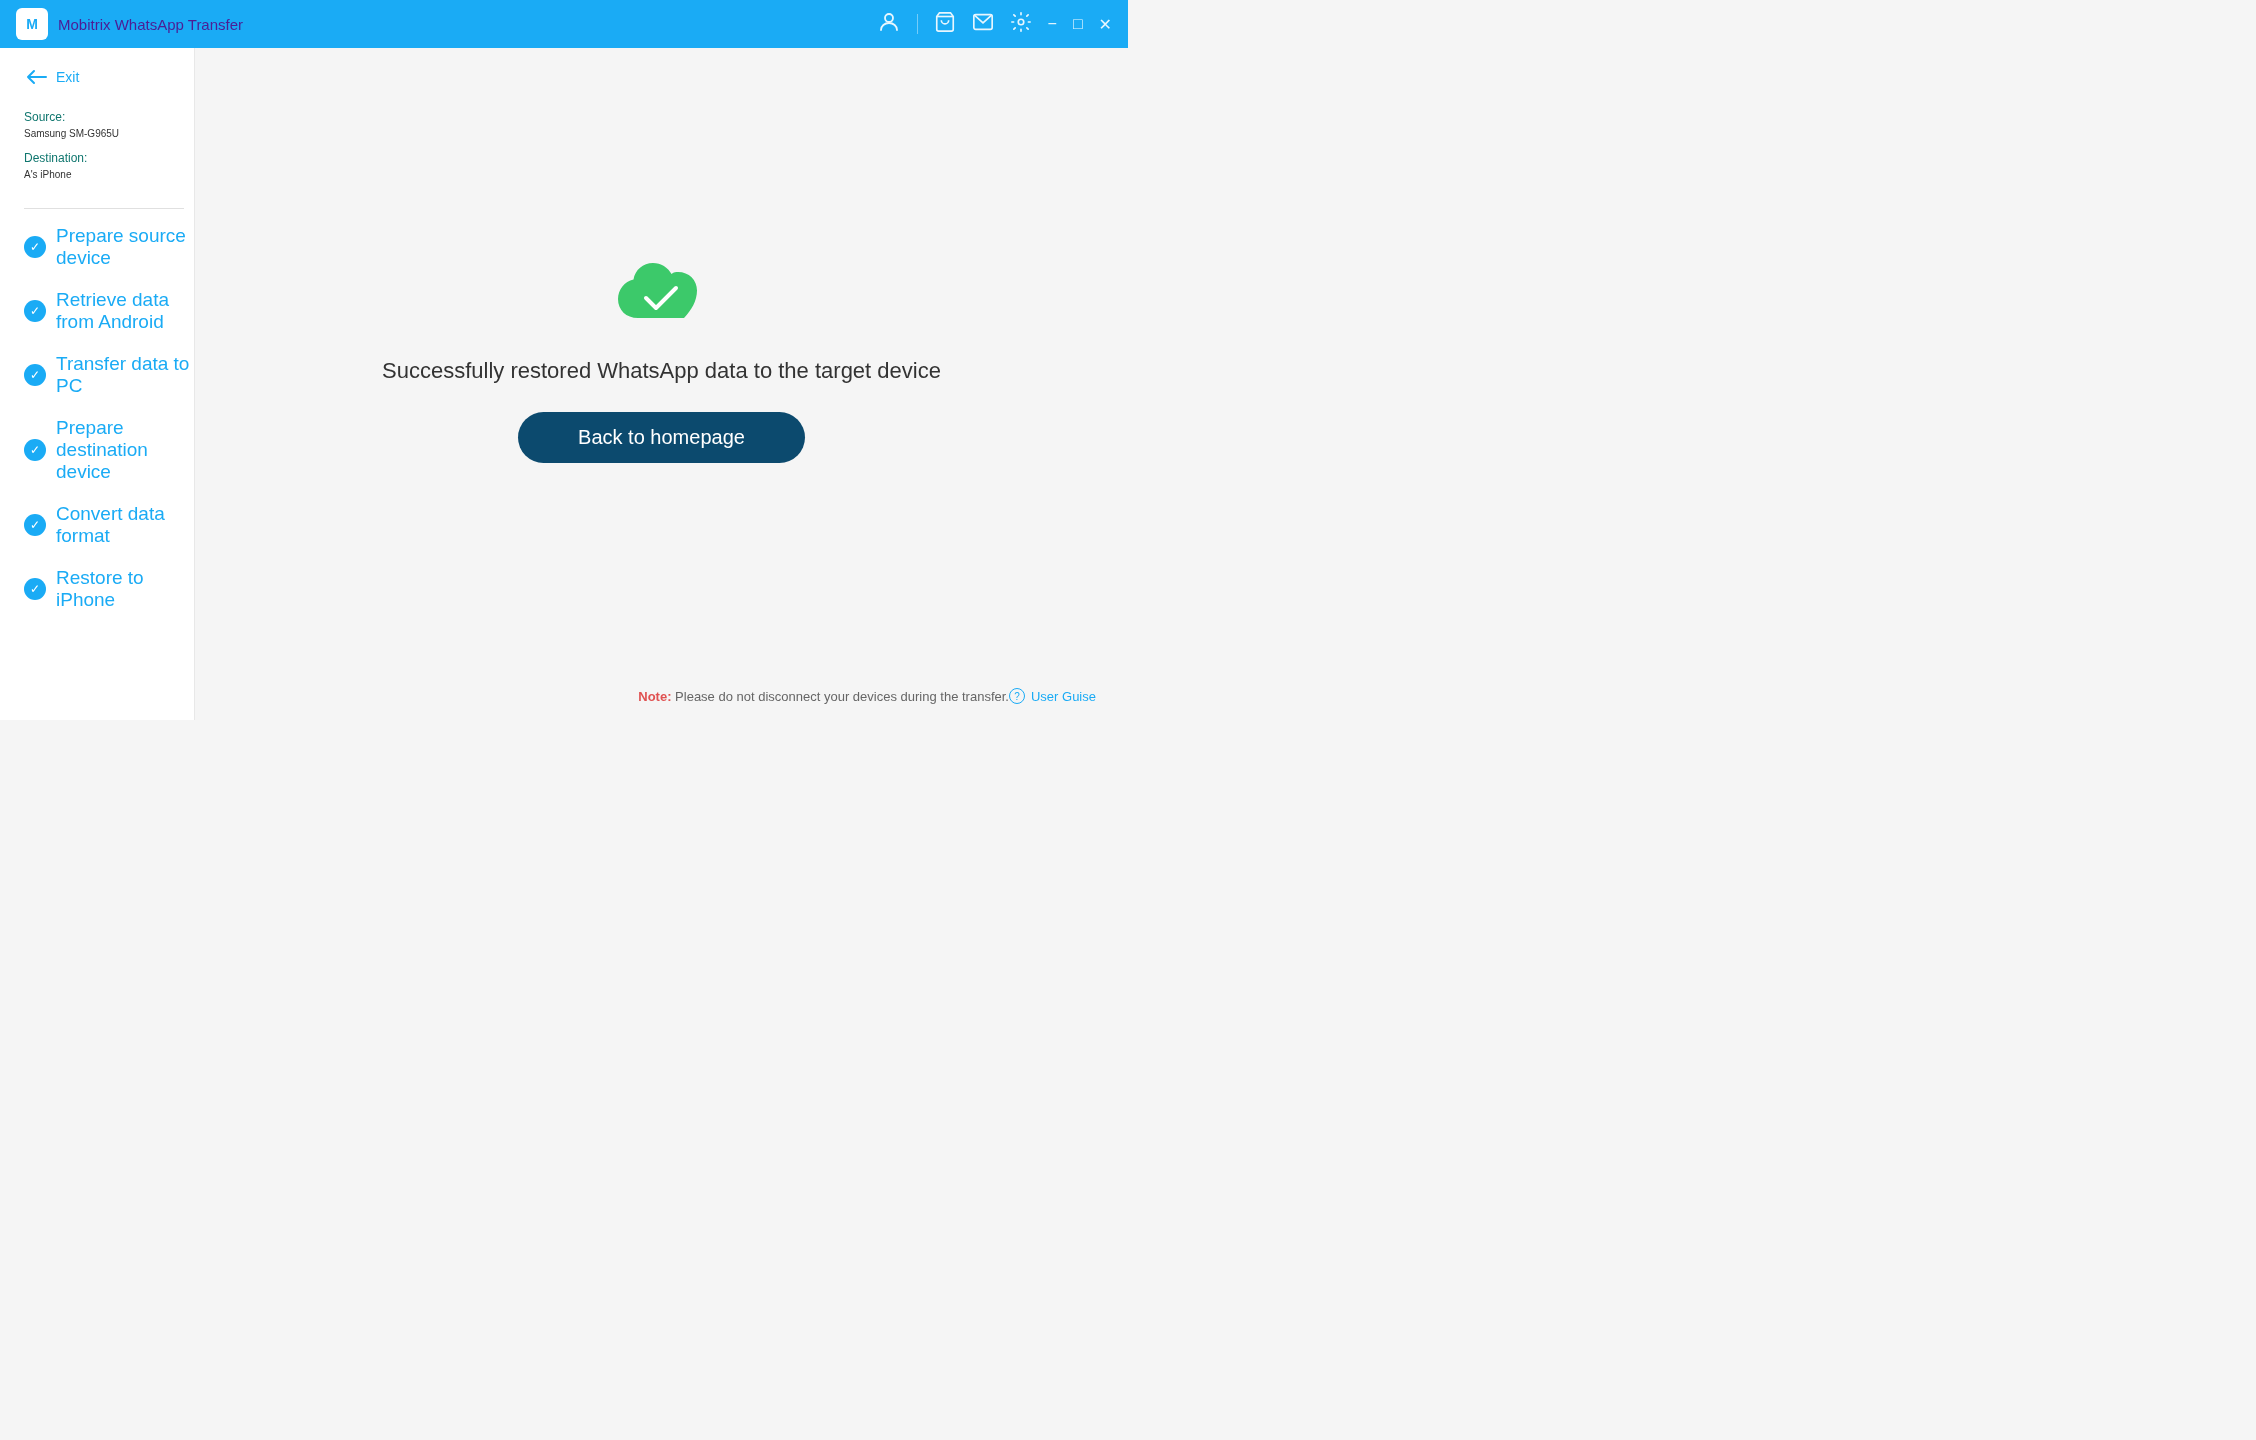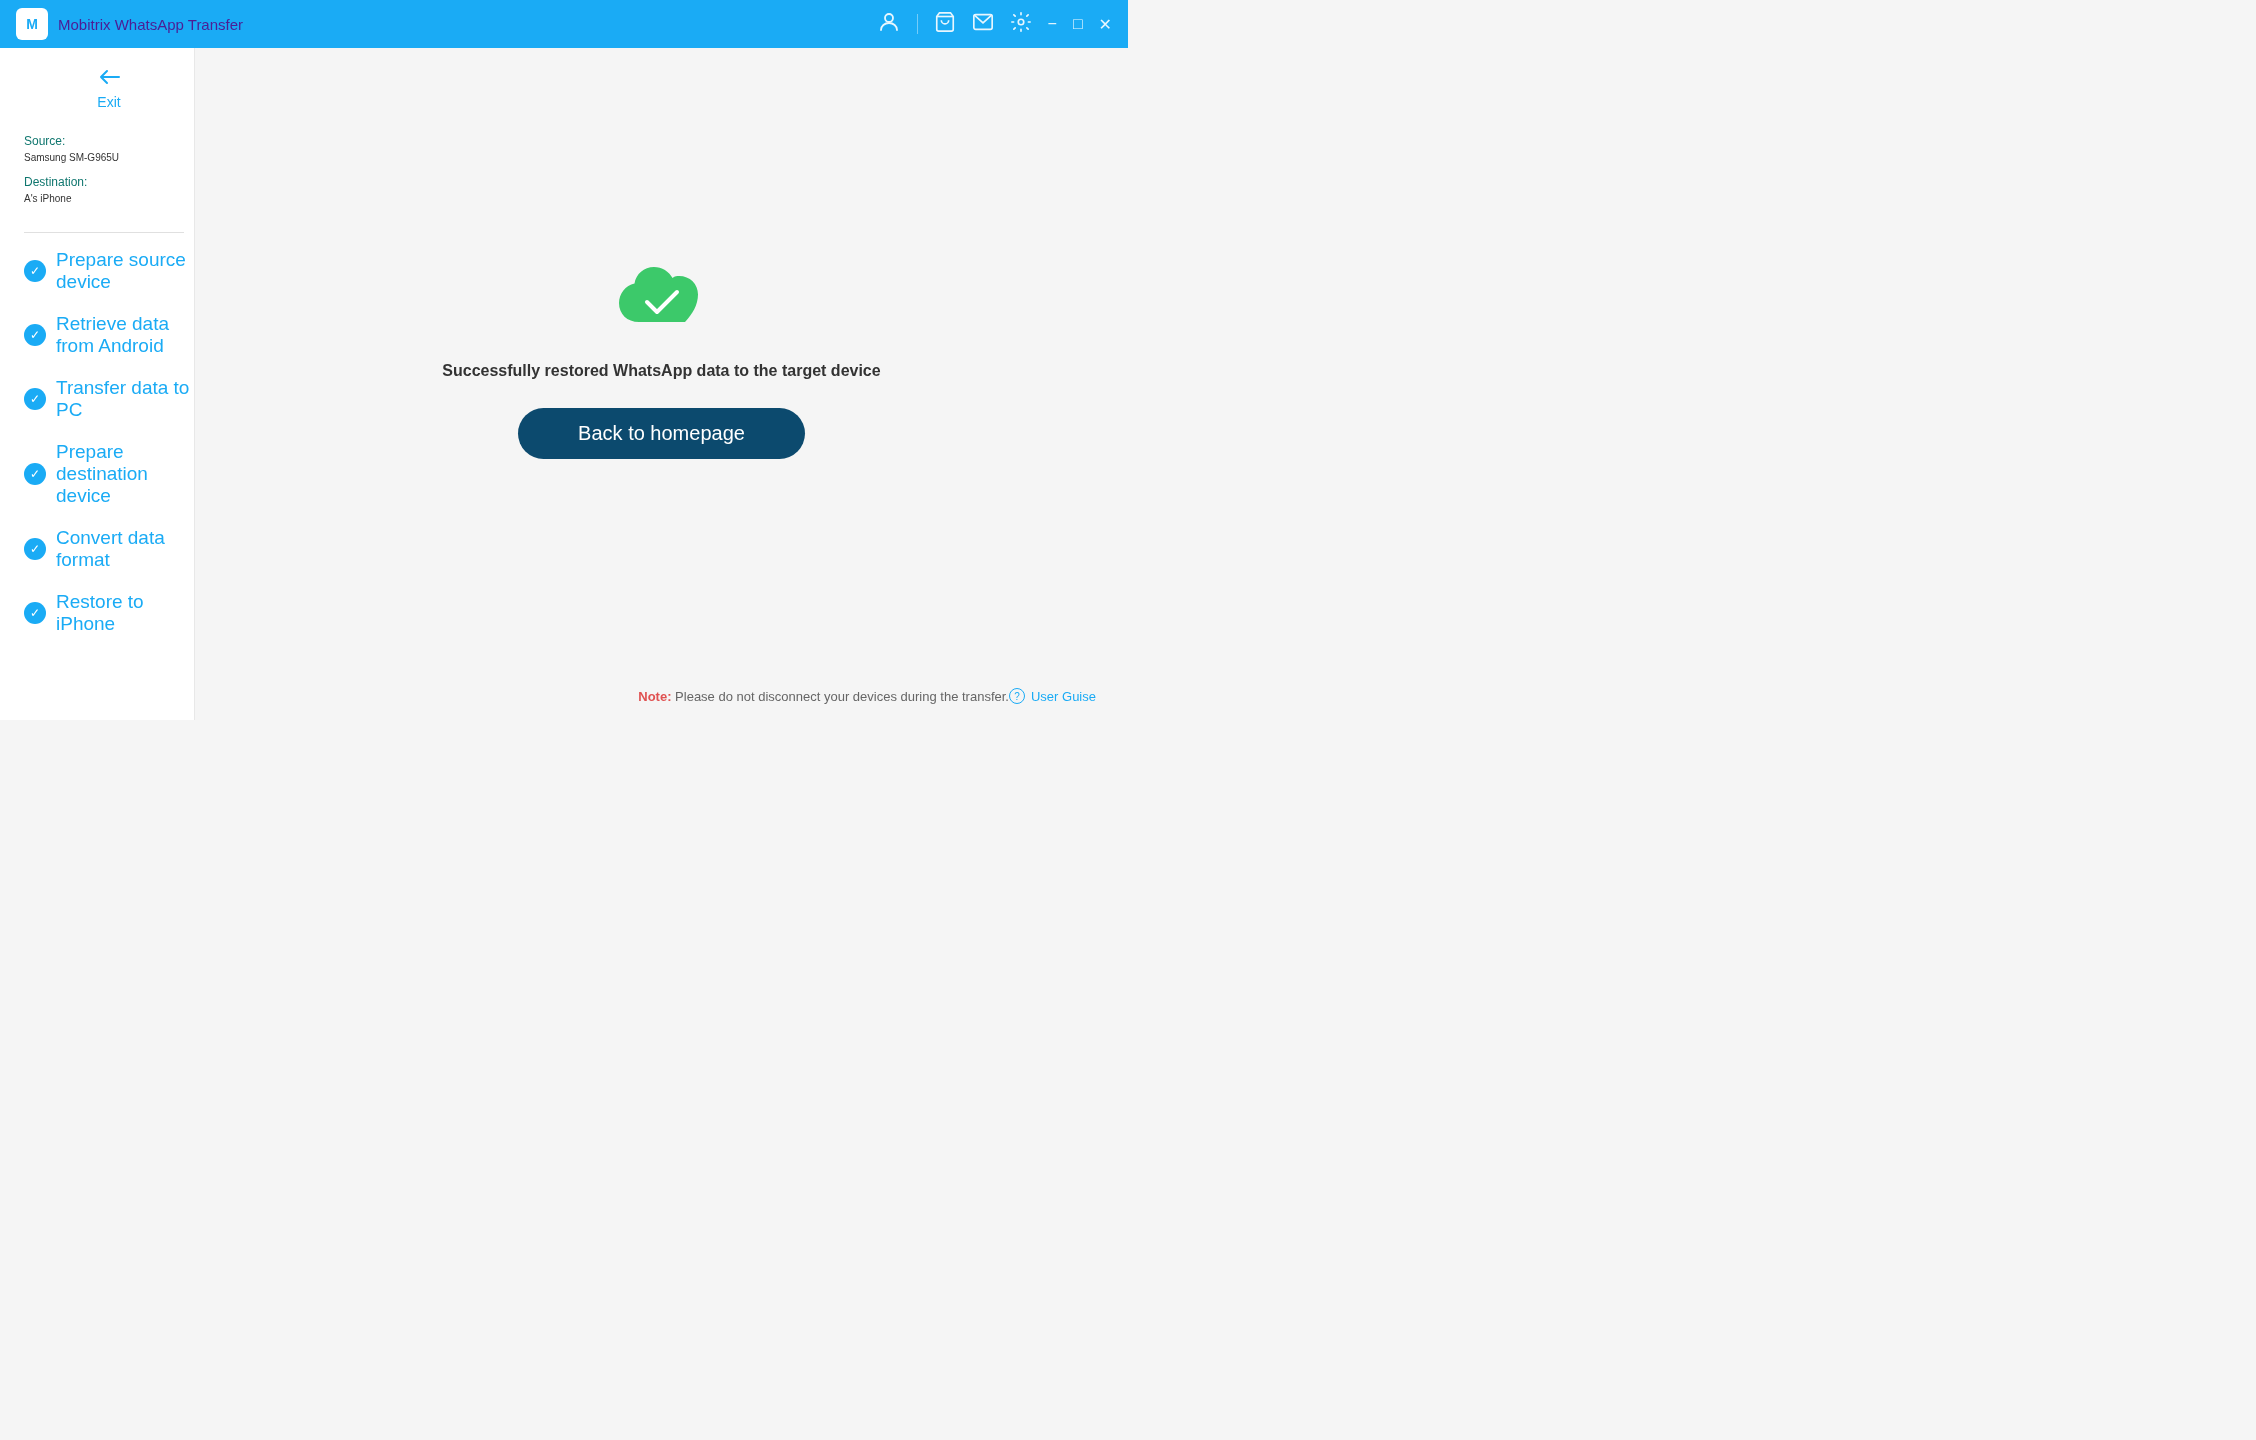--- a/index.html
+++ b/index.html
@@ -80,21 +80,20 @@
       flex-direction: column;
     }
     .exit-btn {
       display: flex;
       align-items: center;
       gap: 8px;
       color: #1aabf5;
       font-size: 14px;
       cursor: pointer;
       margin-bottom: 24px;
-      flex-direction: column;
     }
     .exit-arrow {
       width: 24px;
       height: 18px;
       display: flex;
       align-items: center;
     }
     .device-section {
       margin-bottom: 12px;
     }
@@ -161,22 +160,22 @@
       justify-content: center;
       gap: 28px;
     }
     .cloud-icon {
       width: 90px;
       height: 72px;
       position: relative;
     }
     .success-message {
       color: #333;
-      font-size: 16px;
-      font-weight: 700;
+      font-size: 22px;
+      font-weight: 400;
       text-align: center;
     }
     .back-btn {
       background: #0c4a6e;
       color: white;
       border: none;
       border-radius: 28px;
       padding: 14px 60px;
       font-size: 20px;
       cursor: pointer;

